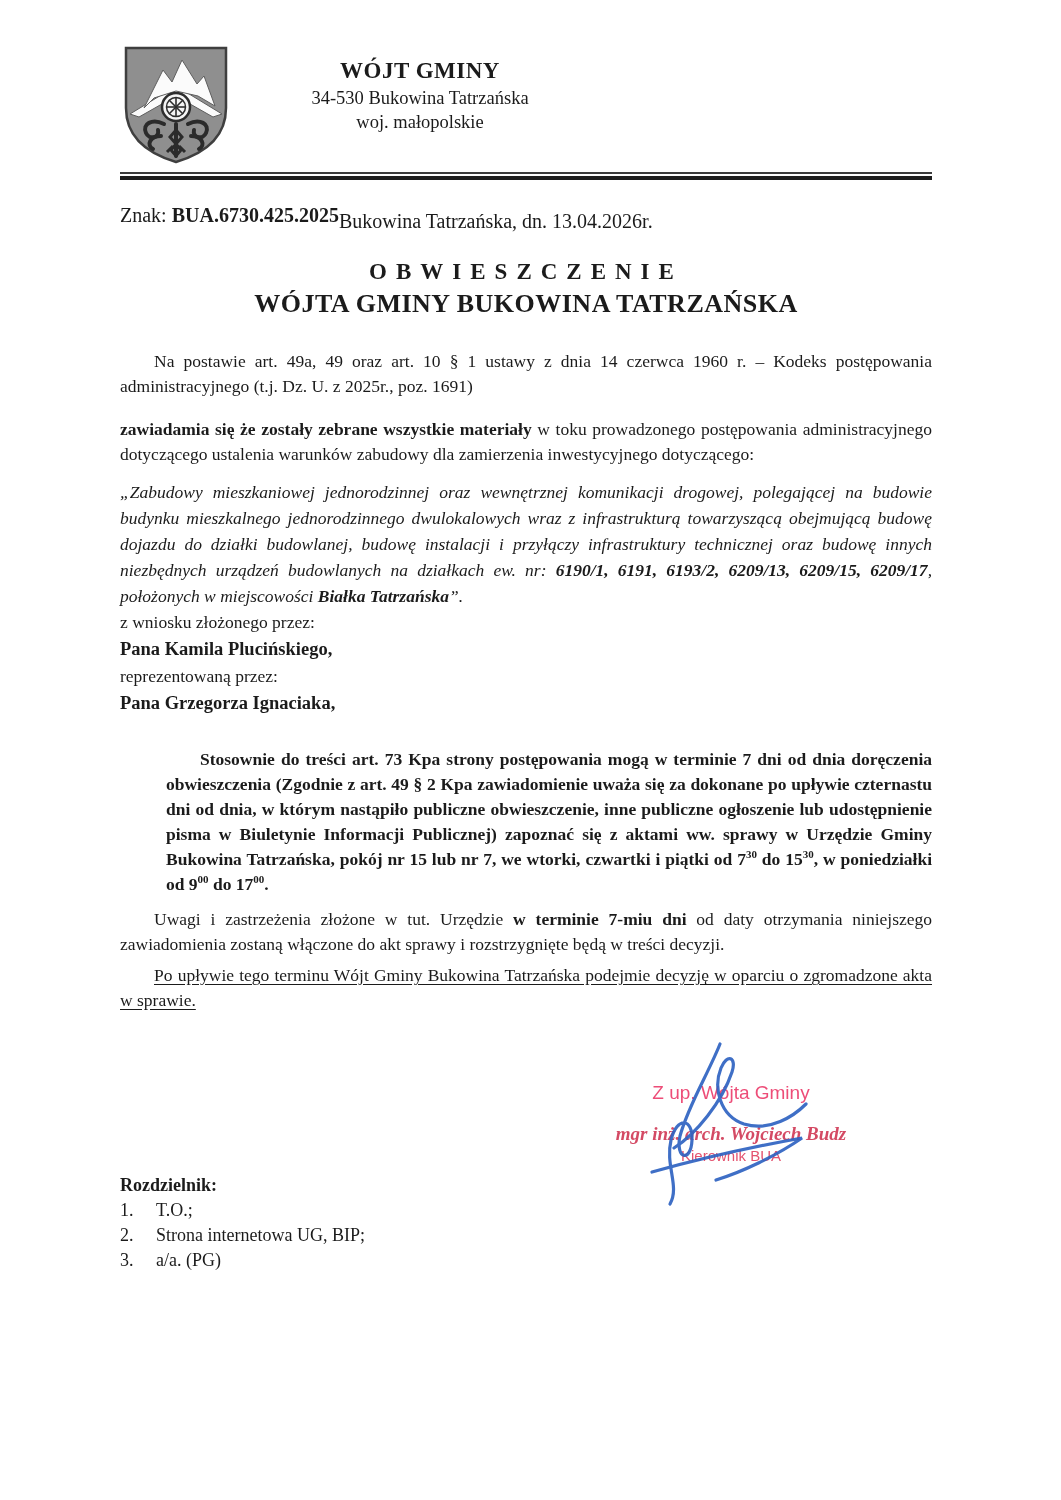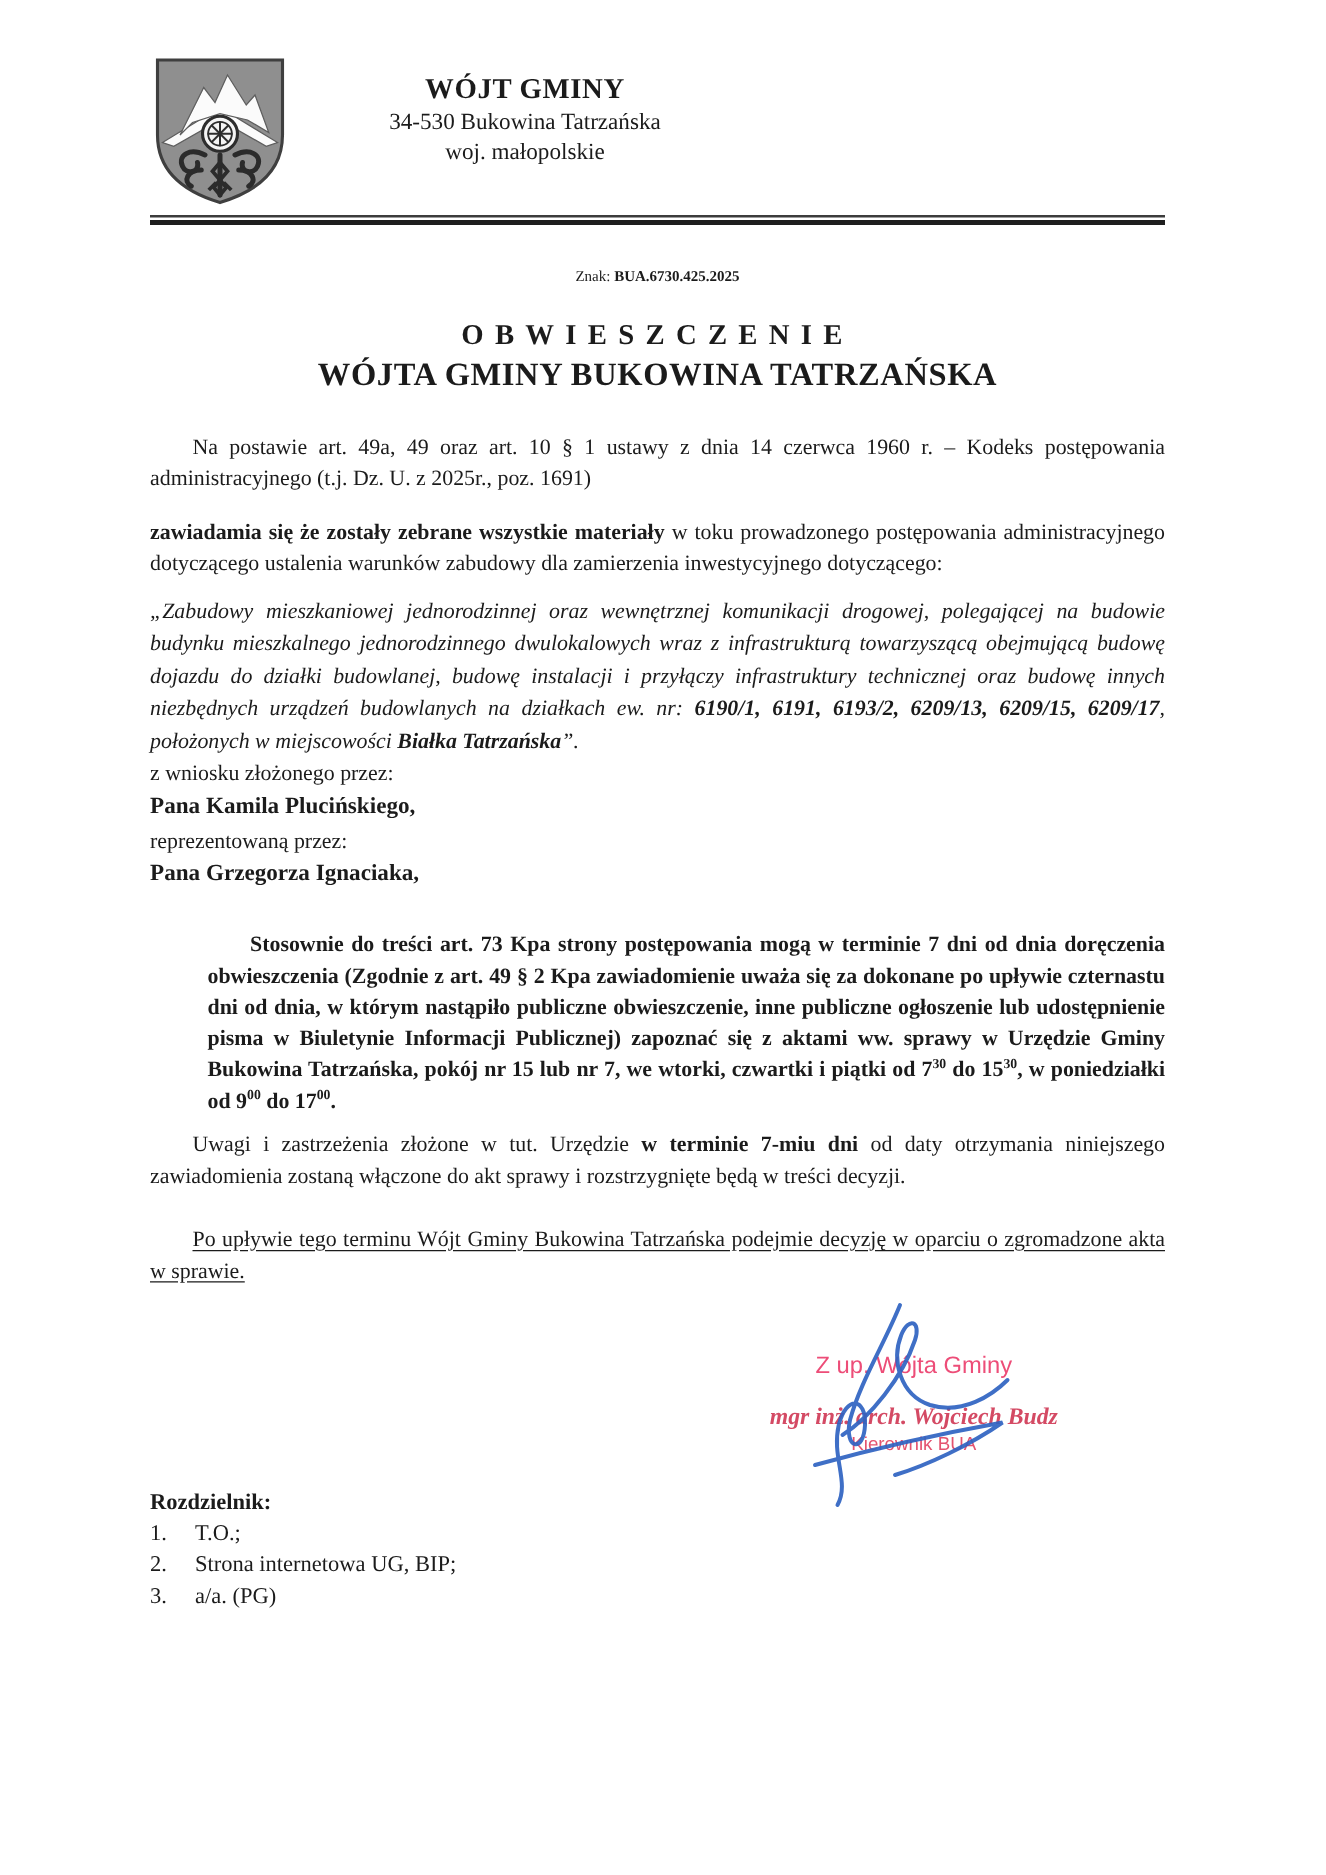--- a/index.html
+++ b/index.html
@@ -12,34 +12,34 @@
   
   .letterhead { display:flex; margin-top:44px; align-items:flex-start; }
   .coa { width:112px; height:122px; flex:0 0 auto; }
   .lh-text { width:320px; margin-left:28px; margin-top:14px; text-align:center; }
   .lh-sender { font-weight:bold; font-size:23px; letter-spacing:0.5px; }
   .lh-addr { font-size:18.5px; margin-top:4px; }
   .lh-woj  { font-size:18.5px; margin-top:3px; }
 
   .rule { margin-top:6px; border-top:2px solid #3c3c3c; border-bottom:4px solid #1e1e1e; height:2px; }
 
-  .ref-row { display:flex; justify-content:center; margin-top:34px; font-size:12px; }
+  .ref-row { display:flex; justify-content:flex-start; margin-top:24px; font-size:20px; }
   .ref-date { padding-top:6px; }
 
   .title1 { margin:26px 0 0 0; text-align:center; font-size:23px; font-weight:bold; letter-spacing:9px; }
   .title2 { margin:4px 0 0 0; text-align:center; font-size:26px; font-weight:bold; letter-spacing:0.5px; }
 
   p { margin:0; font-size:17.5px; line-height:25px; text-align:justify; }
   .indent { text-indent:34px; }
   .p-legal   { margin-top:30px; }
   .p-notice  { margin-top:18px; }
   .p-quote   { margin-top:12px; font-style:italic; line-height:26px; }
   .p-access  { margin-top:30px; font-weight:bold;margin-left:46px; }
   .p-remarks { margin-top:10px; }
-  .p-final   { margin-top:26px; text-decoration:underline; text-underline-offset:3px; }
+  .p-final   { margin-top:6px; text-decoration:underline; text-underline-offset:3px; }
 
   .applicant { margin-top:0; font-size:17.5px; line-height:26px; }
   .applicant .name { font-weight:bold; font-size:18.5px; line-height:28px; }
 
   sup.hrs { font-size:11px; vertical-align:super; line-height:0; font-weight:bold; }
 
   
   .stamp {
     position:absolute; left:601px; top:1082px; width:260px; text-align:center;
     font-family:"Liberation Sans", sans-serif;
@@ -95,20 +95,21 @@
       </div>
     </div>
 
     <div class="rule"></div>
 
     <div class="ref-row">
       <div>
         <span>Znak:</span>
         <b>BUA.6730.425.2025</b>
       </div>
+      <div class="ref-date">Bukowina Tatrzańska, dn. 13.04.2026r.</div>
     </div>
 
     <div class="title1">OBWIESZCZENIE</div>
     <div class="title2">WÓJTA GMINY BUKOWINA TATRZAŃSKA</div>
 
     <p class="p-legal indent">Na postawie art. 49a, 49 oraz art. 10 § 1  ustawy z dnia 14 czerwca 1960 r. – Kodeks postępowania administracyjnego (t.j. Dz. U. z 2025r., poz. 1691)</p>
 
     <p class="p-notice"><b>zawiadamia się że zostały zebrane wszystkie materiały</b><span> w toku prowadzonego postępowania administracyjnego dotyczącego ustalenia warunków zabudowy dla zamierzenia inwestycyjnego dotyczącego:</span></p>
 
     <p class="p-quote"><span>„Zabudowy mieszkaniowej jednorodzinnej oraz wewnętrznej komunikacji drogowej, polegającej na budowie budynku mieszkalnego jednorodzinnego dwulokalowych wraz z infrastrukturą towarzyszącą obejmującą budowę dojazdu do działki budowlanej, budowę instalacji i przyłączy infrastruktury technicznej oraz budowę innych niezbędnych urządzeń budowlanych na działkach ew. nr: </span><b>6190/1, 6191, 6193/2, 6209/13, 6209/15, 6209/17</b><span>, położonych w miejscowości </span><b>Białka Tatrzańska</b><span>”.</span></p>

